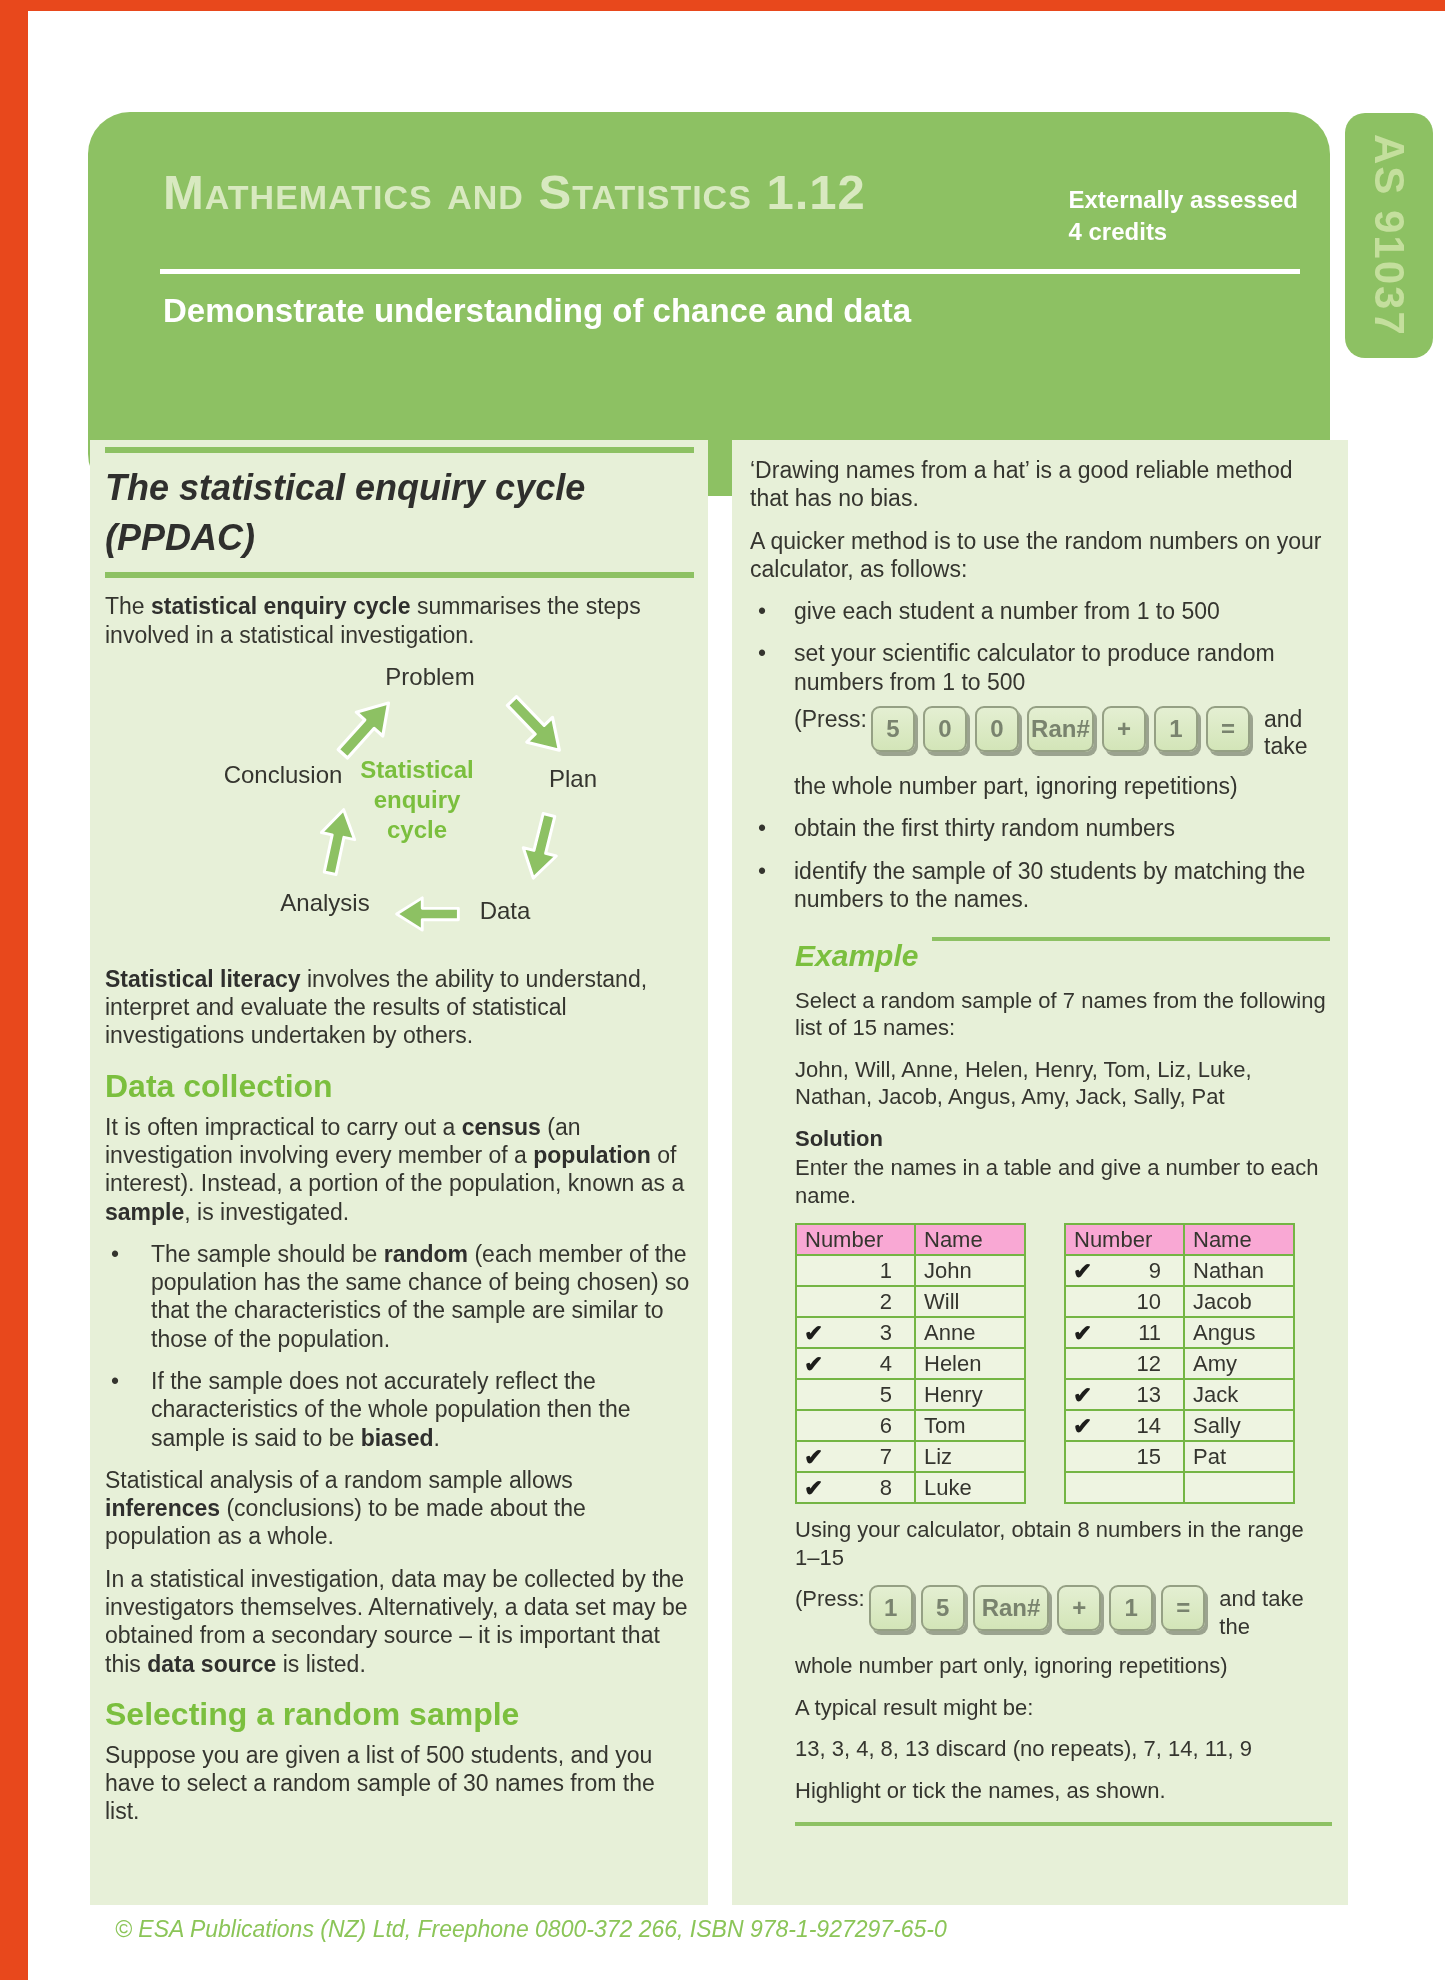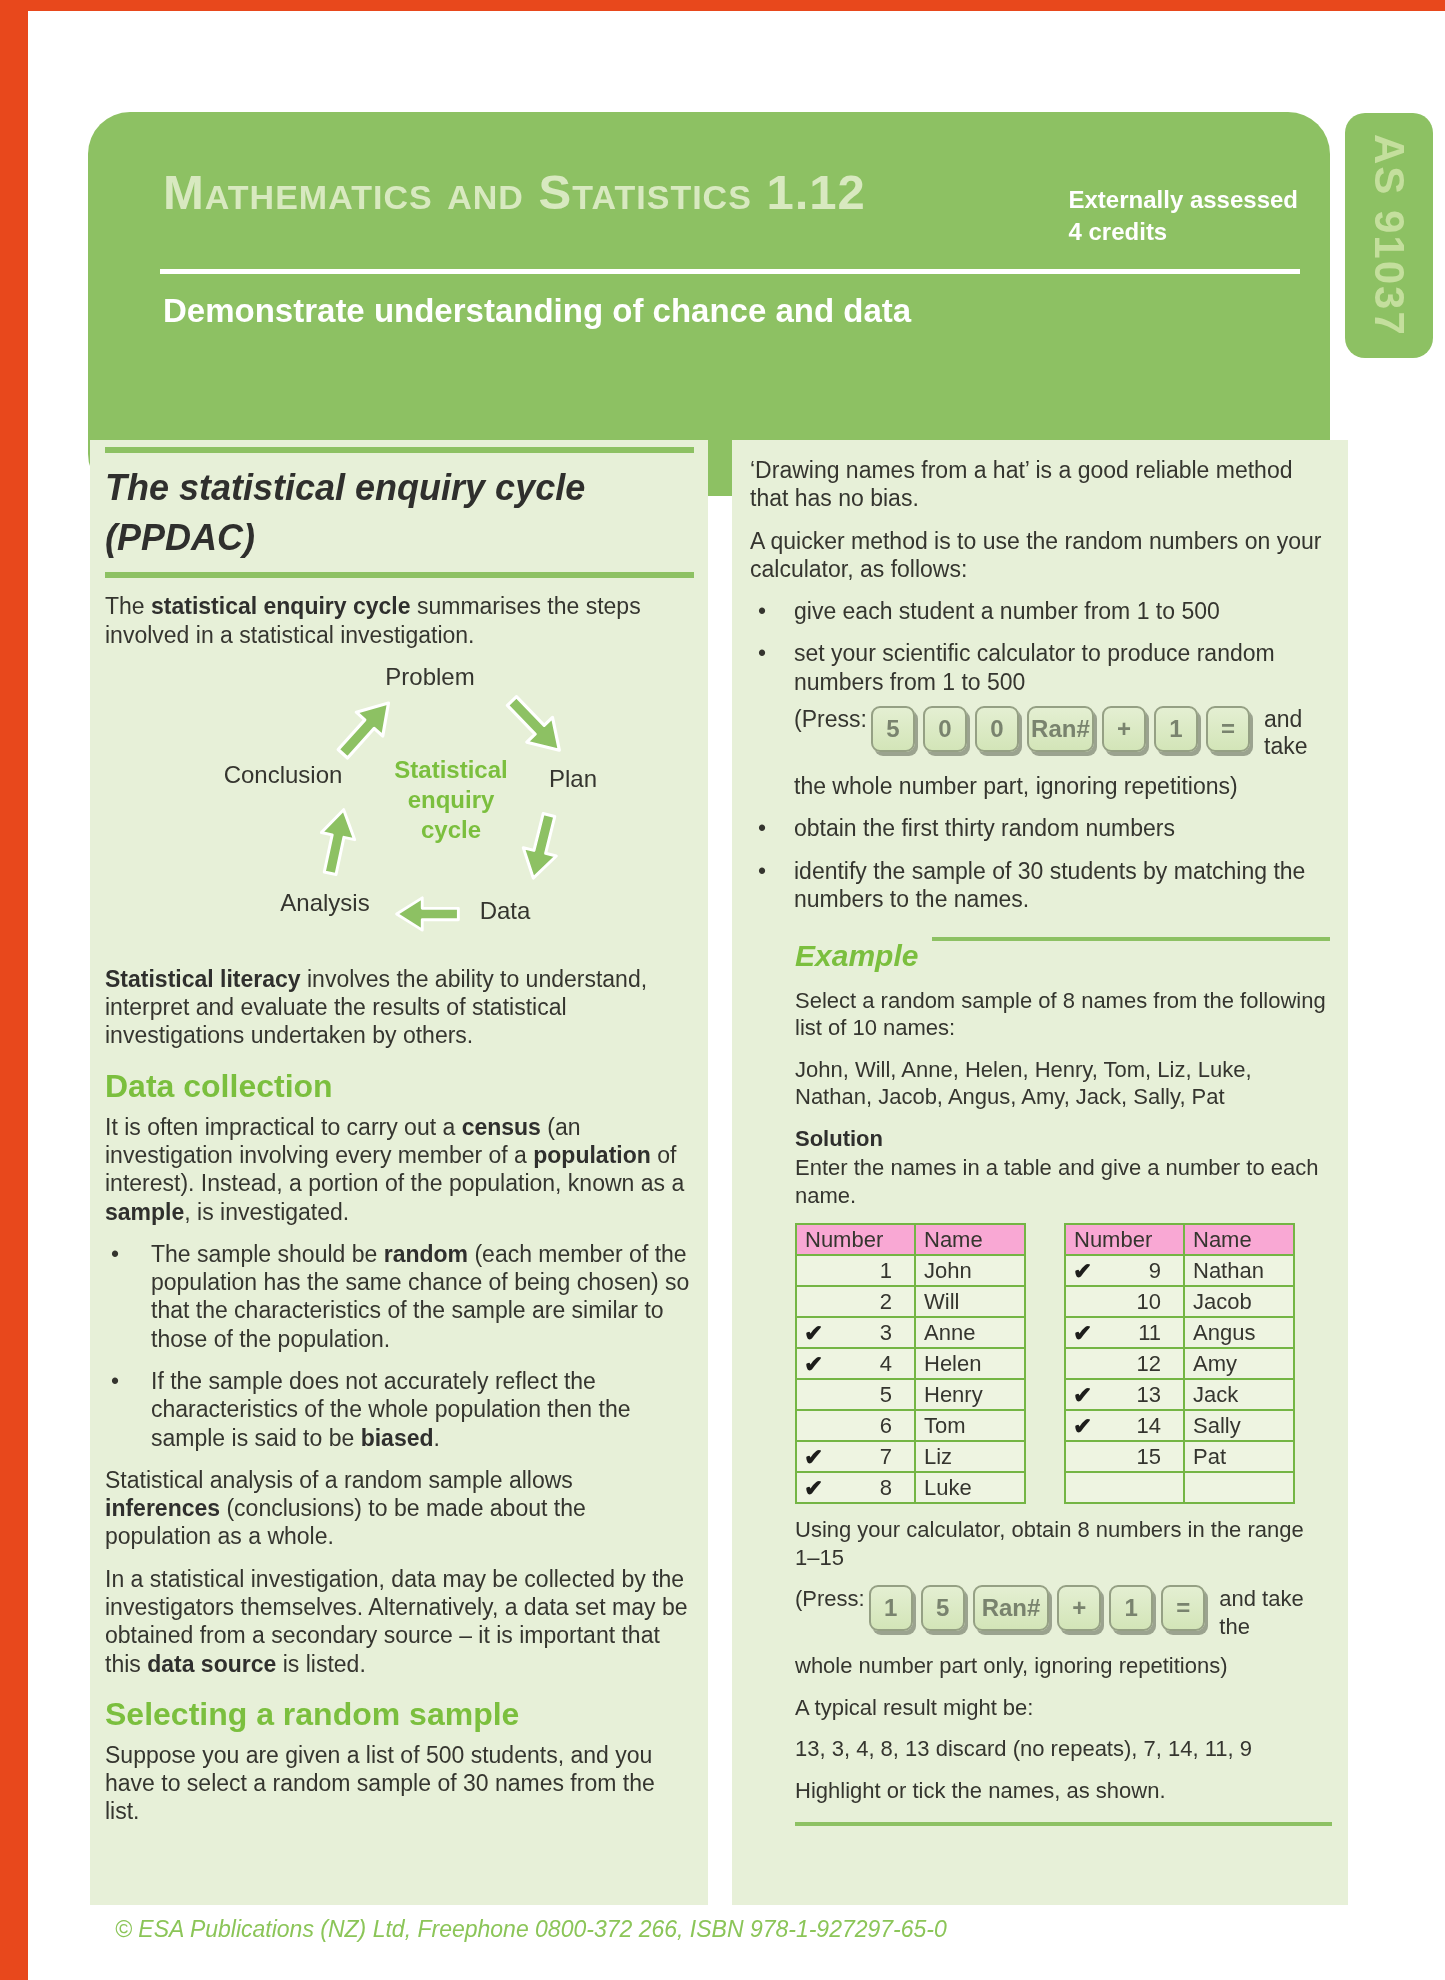--- a/index.html
+++ b/index.html
@@ -96,21 +96,21 @@
     <div class="accent-bar"></div>
 
     <p class="para" style="margin-top:14px"><span>The </span><b>statistical enquiry cycle</b><span> summarises the steps involved in a statistical investigation.</span></p>
 
     <div class="diagram">
       <div class="dlabel" style="left:325px;top:0px">Problem</div>
       <div class="dlabel" style="left:178px;top:98px">Conclusion</div>
       <div class="dlabel" style="left:468px;top:102px">Plan</div>
       <div class="dlabel" style="left:220px;top:226px">Analysis</div>
       <div class="dlabel" style="left:400px;top:234px">Data</div>
-      <div class="dcenter" style="left:346px;top:92px">
+      <div class="dcenter" style="left:312px;top:92px">
         <div>Statistical</div>
         <div>enquiry</div>
         <div>cycle</div>
       </div>
       <svg class="arrow" style="left:222px;top:44px;transform:rotate(-48deg)" width="78" height="42" viewBox="0 0 70 40">
           <polygon points="2,14 40,14 40,3 67,20 40,37 40,26 2,26" fill="#8dc163" stroke="#ffffff" stroke-width="3" stroke-linejoin="round"></polygon>
         </svg>
       <svg class="arrow" style="left:392px;top:42px;transform:rotate(46deg)" width="78" height="42" viewBox="0 0 70 40">
           <polygon points="2,14 40,14 40,3 67,20 40,37 40,26 2,26" fill="#8dc163" stroke="#ffffff" stroke-width="3" stroke-linejoin="round"></polygon>
         </svg>
@@ -179,21 +179,21 @@
     <div class="brow">
       <span class="dot">•</span>
       <span>identify the sample of 30 students by matching the numbers to the names.</span>
     </div>
 
     <div class="example">
       <div class="ex-head">
         <span class="t">Example</span>
         <span class="ex-rule"></span>
       </div>
-      <p>Select a random sample of 8 names from the following list of 10 names:</p>
+      <p>Select a random sample of 7 names from the following list of 15 names:</p>
       <p>John, Will, Anne, Helen, Henry, Tom, Liz, Luke, Nathan, Jacob, Angus, Amy, Jack, Sally, Pat</p>
       <div class="sol">Solution</div>
       <p>Enter the names in a table and give a number to each name.</p>
 
       <div class="tables">
         <table class="ntable">
           <tbody>
               <tr>
                 <th>Number</th>
                 <th>Name</th>

